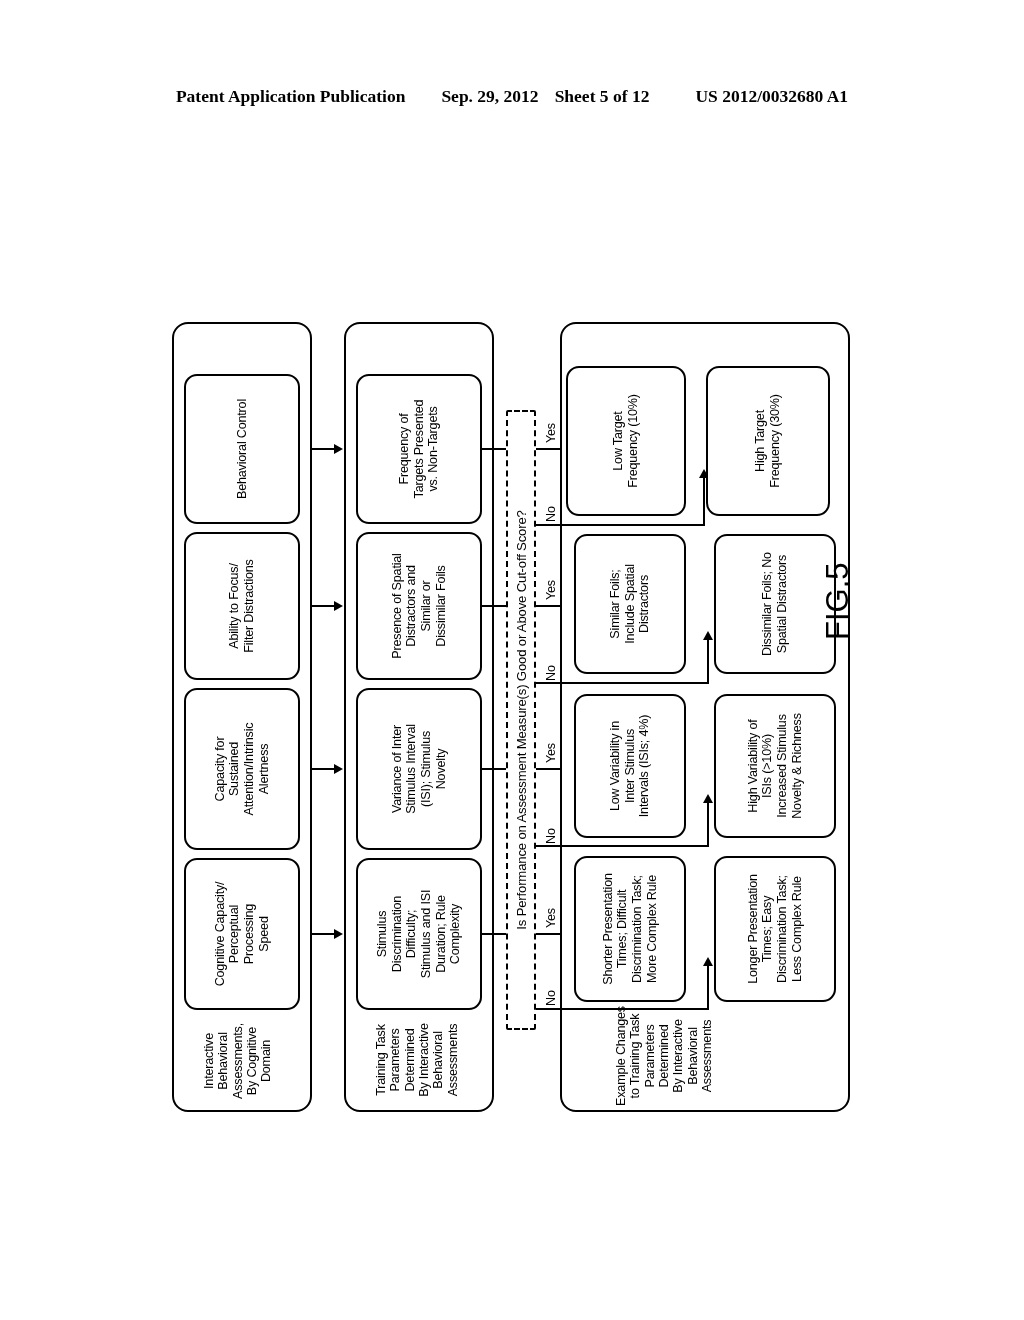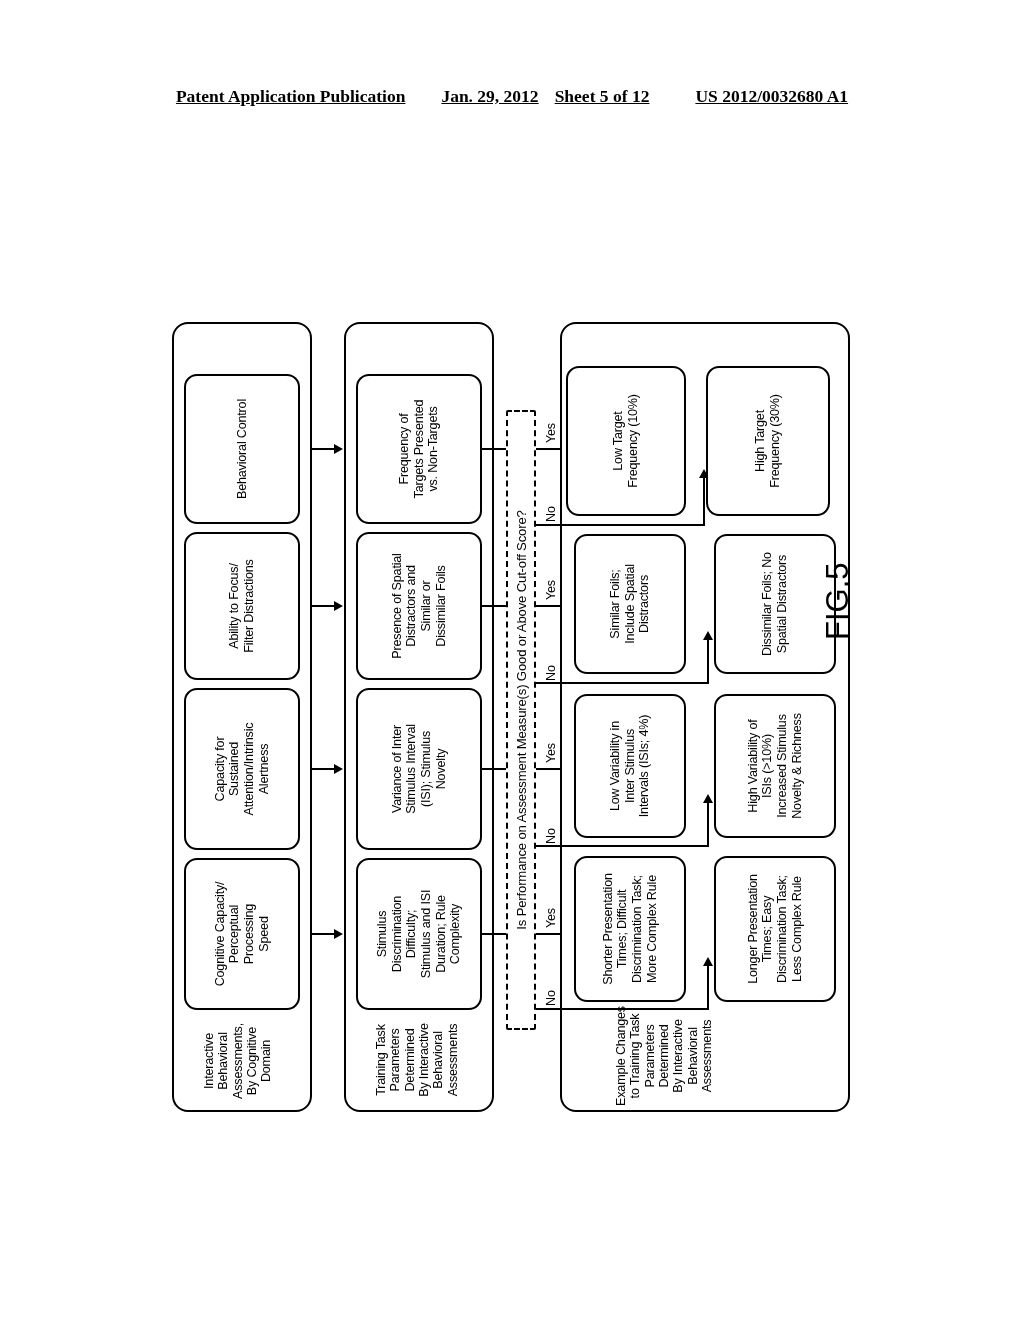--- a/index.html
+++ b/index.html
@@ -12,21 +12,21 @@
   }
 
   
   .pub-header{
     position:absolute;top:86px;left:0;width:1024px;
     display:flex;justify-content:center;align-items:baseline;
     font-family:"Liberation Serif", serif;
     font-weight:bold;font-size:17.5px;color:#000;
     letter-spacing:0px;
   }
-  .pub-header .seg{white-space:nowrap;text-decoration:underline;}
+  .pub-header .seg{white-space:nowrap;}
   .pub-header .gap1{width:36px;display:inline-block;}
   .pub-header .gap2{width:46px;display:inline-block;}
   .pub-header .sub{display:inline-block;}
   .pub-header .sub + .sub{margin-left:16px;text-align:right;}
 
   
   
   #rot-wrap{
     position:absolute;
     left:512px; top:672px;
@@ -119,21 +119,21 @@
     transform-origin:0 0;
     white-space:nowrap;
   }
 </style>
 </head>
 <body>
 
 <div class="pub-header">
   <span class="seg">Patent Application Publication</span>
   <span class="gap1"></span>
-  <span class="seg sub">Jan. 29, 2012</span>
+  <span class="seg sub">Sep. 29, 2012</span>
   <span class="seg sub">Sheet 5 of 12</span>
   <span class="gap2"></span>
   <span class="seg">US 2012/0032680 A1</span>
 </div>
 
 <div id="rot-wrap">
 <div id="canvas">
 
   <div class="group" style="left:10px;top:10px;width:790px;height:140px;"></div>
   <div class="group-label" style="left:18px;top:40px;width:86px;">Interactive

